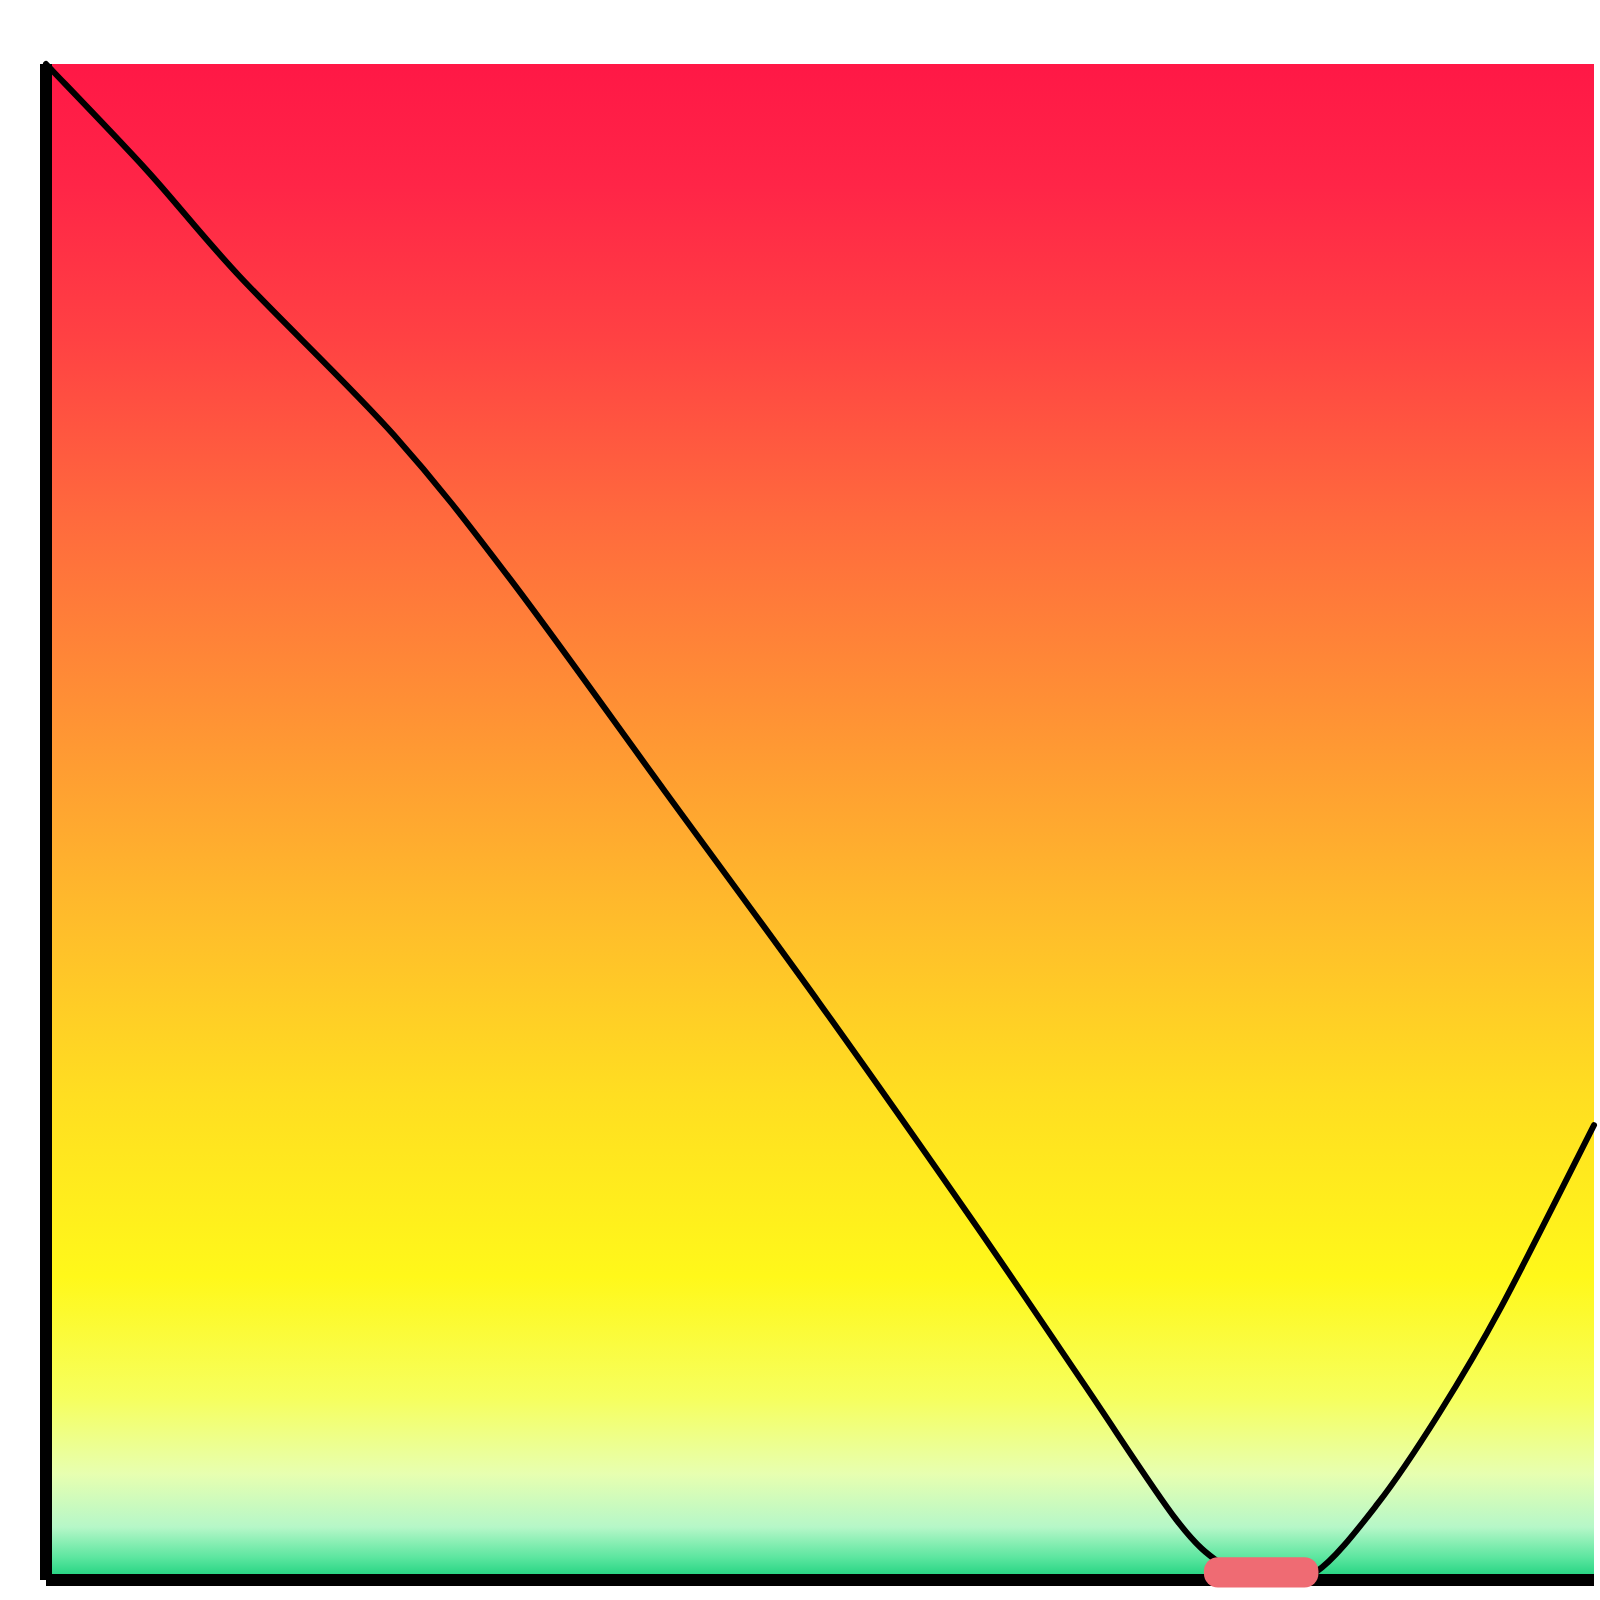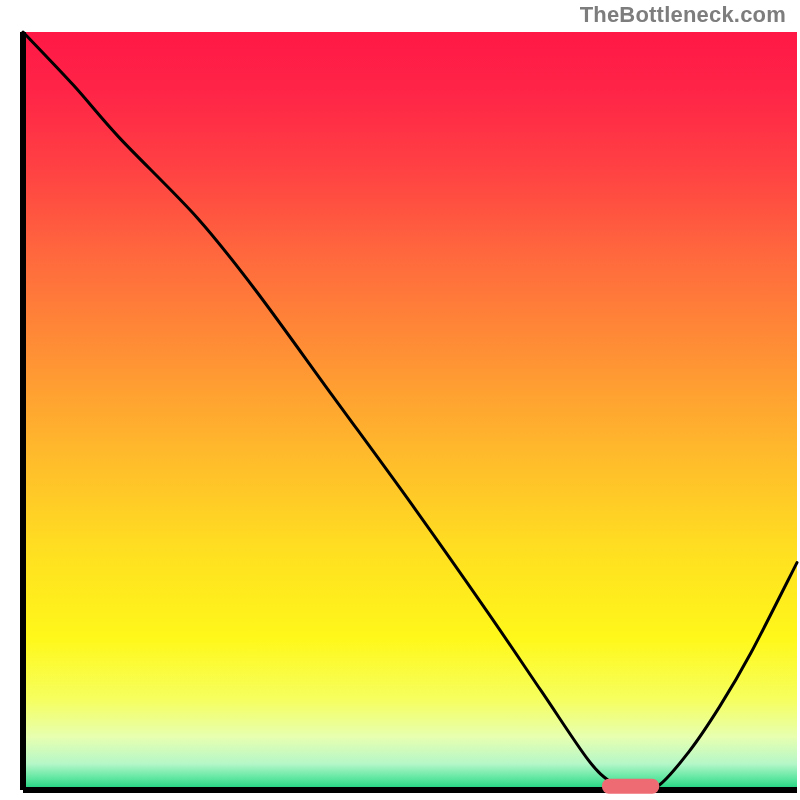--- a/index.html
+++ b/index.html
@@ -29,21 +29,20 @@
   svg {
     position: absolute;
     top: 0;
     left: 0;
   }
 </style>
 </head>
 <body>
 
 <div class="chart-container">
-  <div class="watermark">TheBottleneck.com</div>
   <svg id="chart-svg" width="800" height="800" viewBox="0 0 800 800">
       <defs>
         <linearGradient id="bg-grad" x1="0" y1="0" x2="0" y2="1">
           <stop offset="0.00%" stop-color="#ff1846"></stop>
           <stop offset="8.00%" stop-color="#ff2547"></stop>
           <stop offset="18.00%" stop-color="#ff4143"></stop>
           <stop offset="30.00%" stop-color="#ff6a3d"></stop>
           <stop offset="42.00%" stop-color="#ff8f35"></stop>
           <stop offset="55.00%" stop-color="#ffb82c"></stop>
           <stop offset="68.00%" stop-color="#ffde21"></stop>

